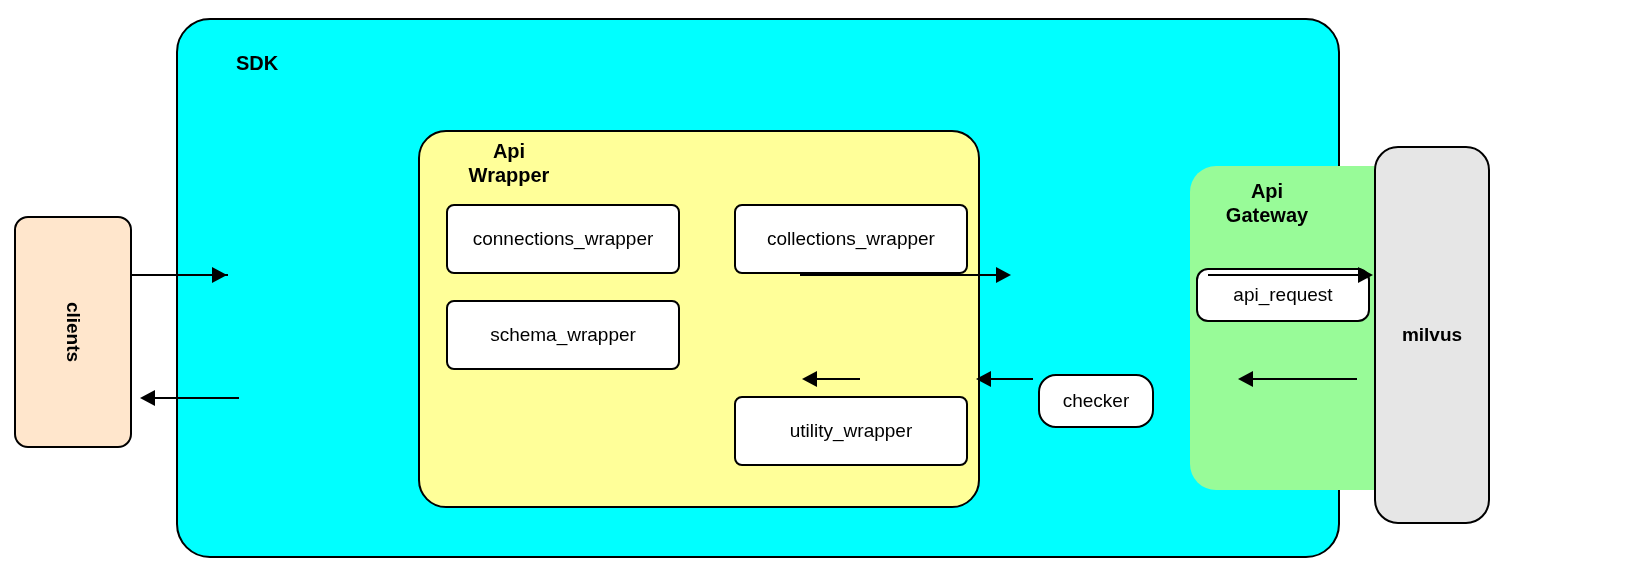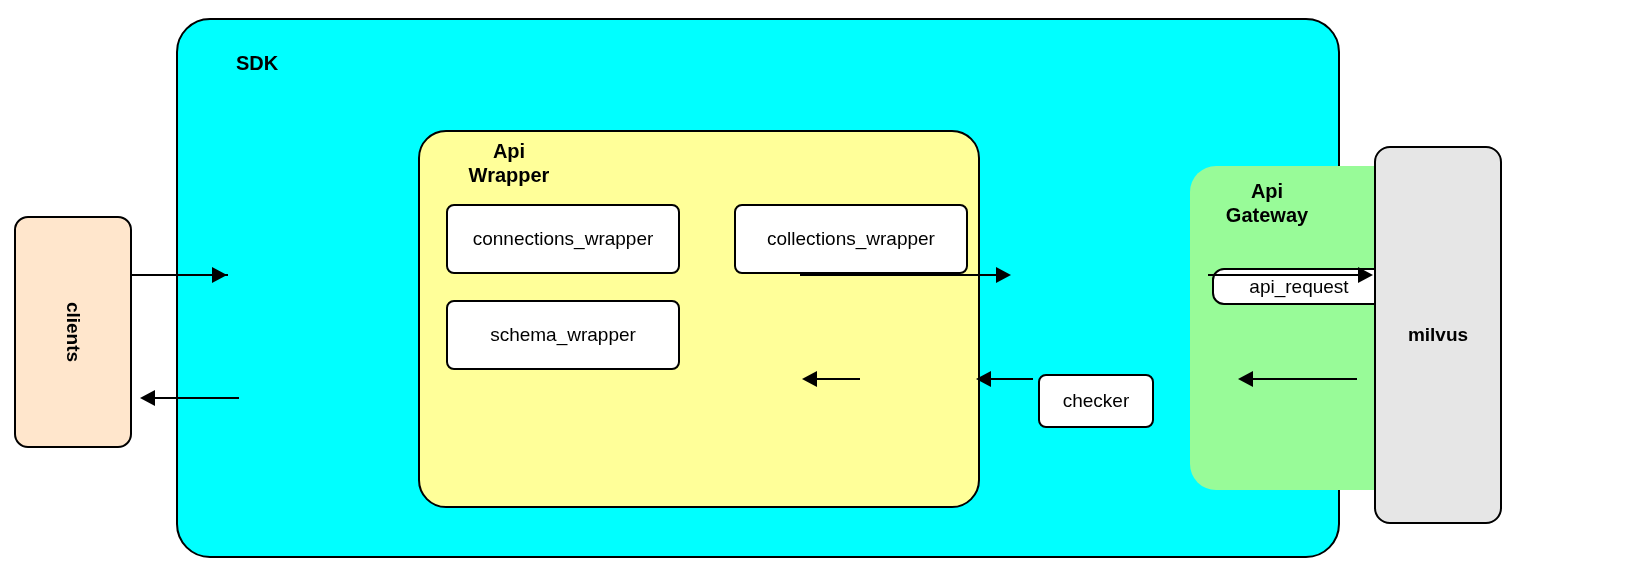--- a/index.html
+++ b/index.html
@@ -101,40 +101,40 @@
     left: 22px;
     top: 14px;
     width: 110px;
   }
   .gateway-item {
     position: absolute;
     box-sizing: border-box;
     border: 2px solid #000000;
     background: #ffffff;
     border-radius: 12px;
-    left: 22px;
+    left: 6px;
     width: 174px;
-    height: 37px;
+    height: 54px;
     display: flex;
     align-items: center;
     justify-content: center;
     font-size: 19px;
     color: #000000;
   }
   #api-request-box  { top: 102px; }
   #api-response-box { top: 206px; }
 
   
   #checker-box {
     left: 860px;
     top: 354px;
     width: 116px;
     height: 54px;
     background: #ffffff;
-    border-radius: 8px;
+    border-radius: 18px;
     font-size: 19px;
   }
 
   
   #clients-box {
     left: 14px;
     top: 216px;
     width: 118px;
     height: 232px;
     background: #ffe6cc;
@@ -145,24 +145,24 @@
     font-size: 19px;
     color: #000000;
     transform: rotate(90deg);
     white-space: nowrap;
   }
 
   
   #milvus-box {
     left: 1374px;
     top: 146px;
-    width: 128px;
+    width: 116px;
     height: 378px;
     background: #e6e6e6;
-    border-radius: 16px;
+    border-radius: 24px;
     font-weight: bold;
     font-size: 19px;
     color: #000000;
   }
 
   
   .conn-line {
     position: absolute;
     background: #000000;
     height: 2px;
@@ -190,20 +190,21 @@
 Wrapper</div>
 
       <div class="wrapper-item col-left row-1">connections_wrapper</div>
 
       <div class="wrapper-item col-left row-2">schema_wrapper</div>
 
       <div class="wrapper-item col-right row-1">collections_wrapper</div>
 
 
 
+      <div class="wrapper-item col-right row-3">utility_wrapper</div>
     </div>
 
     <div class="box" id="checker-box">checker</div>
 
     <div class="box" id="api-gateway-box">
       <div class="container-label" id="api-gateway-label">Api
 Gateway</div>
 
       <div class="gateway-item" id="api-request-box">api_request</div>
 

